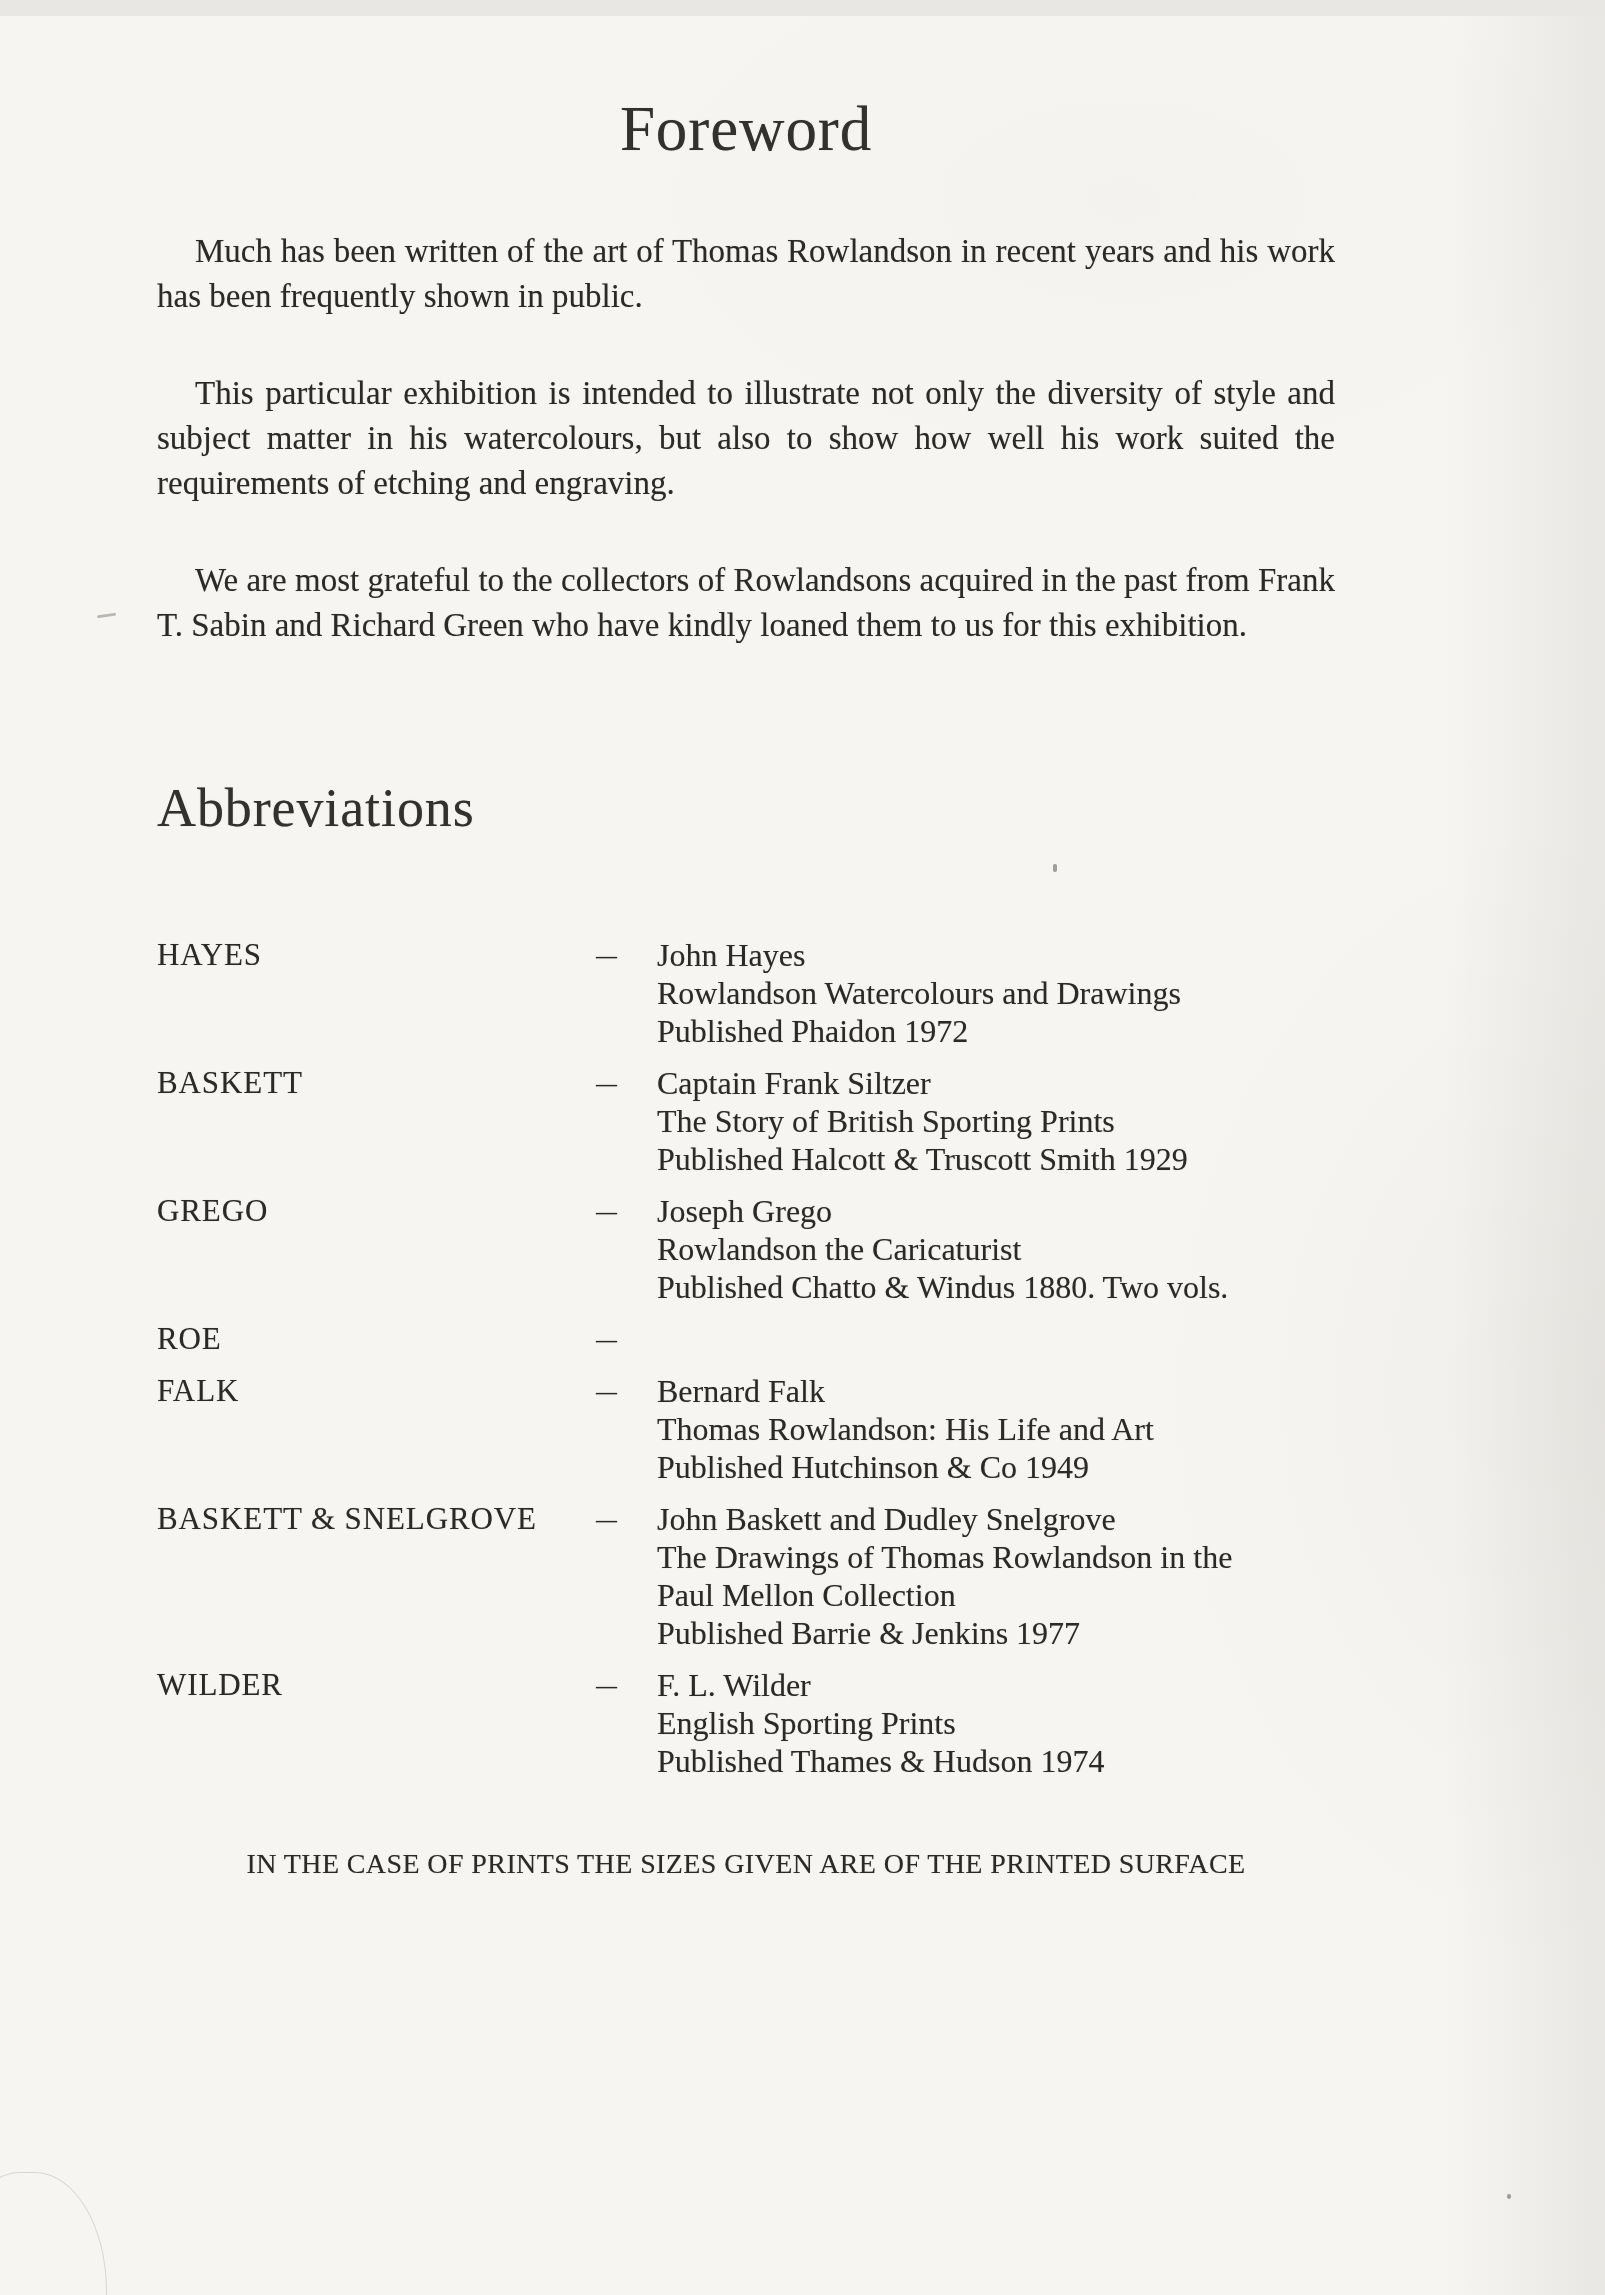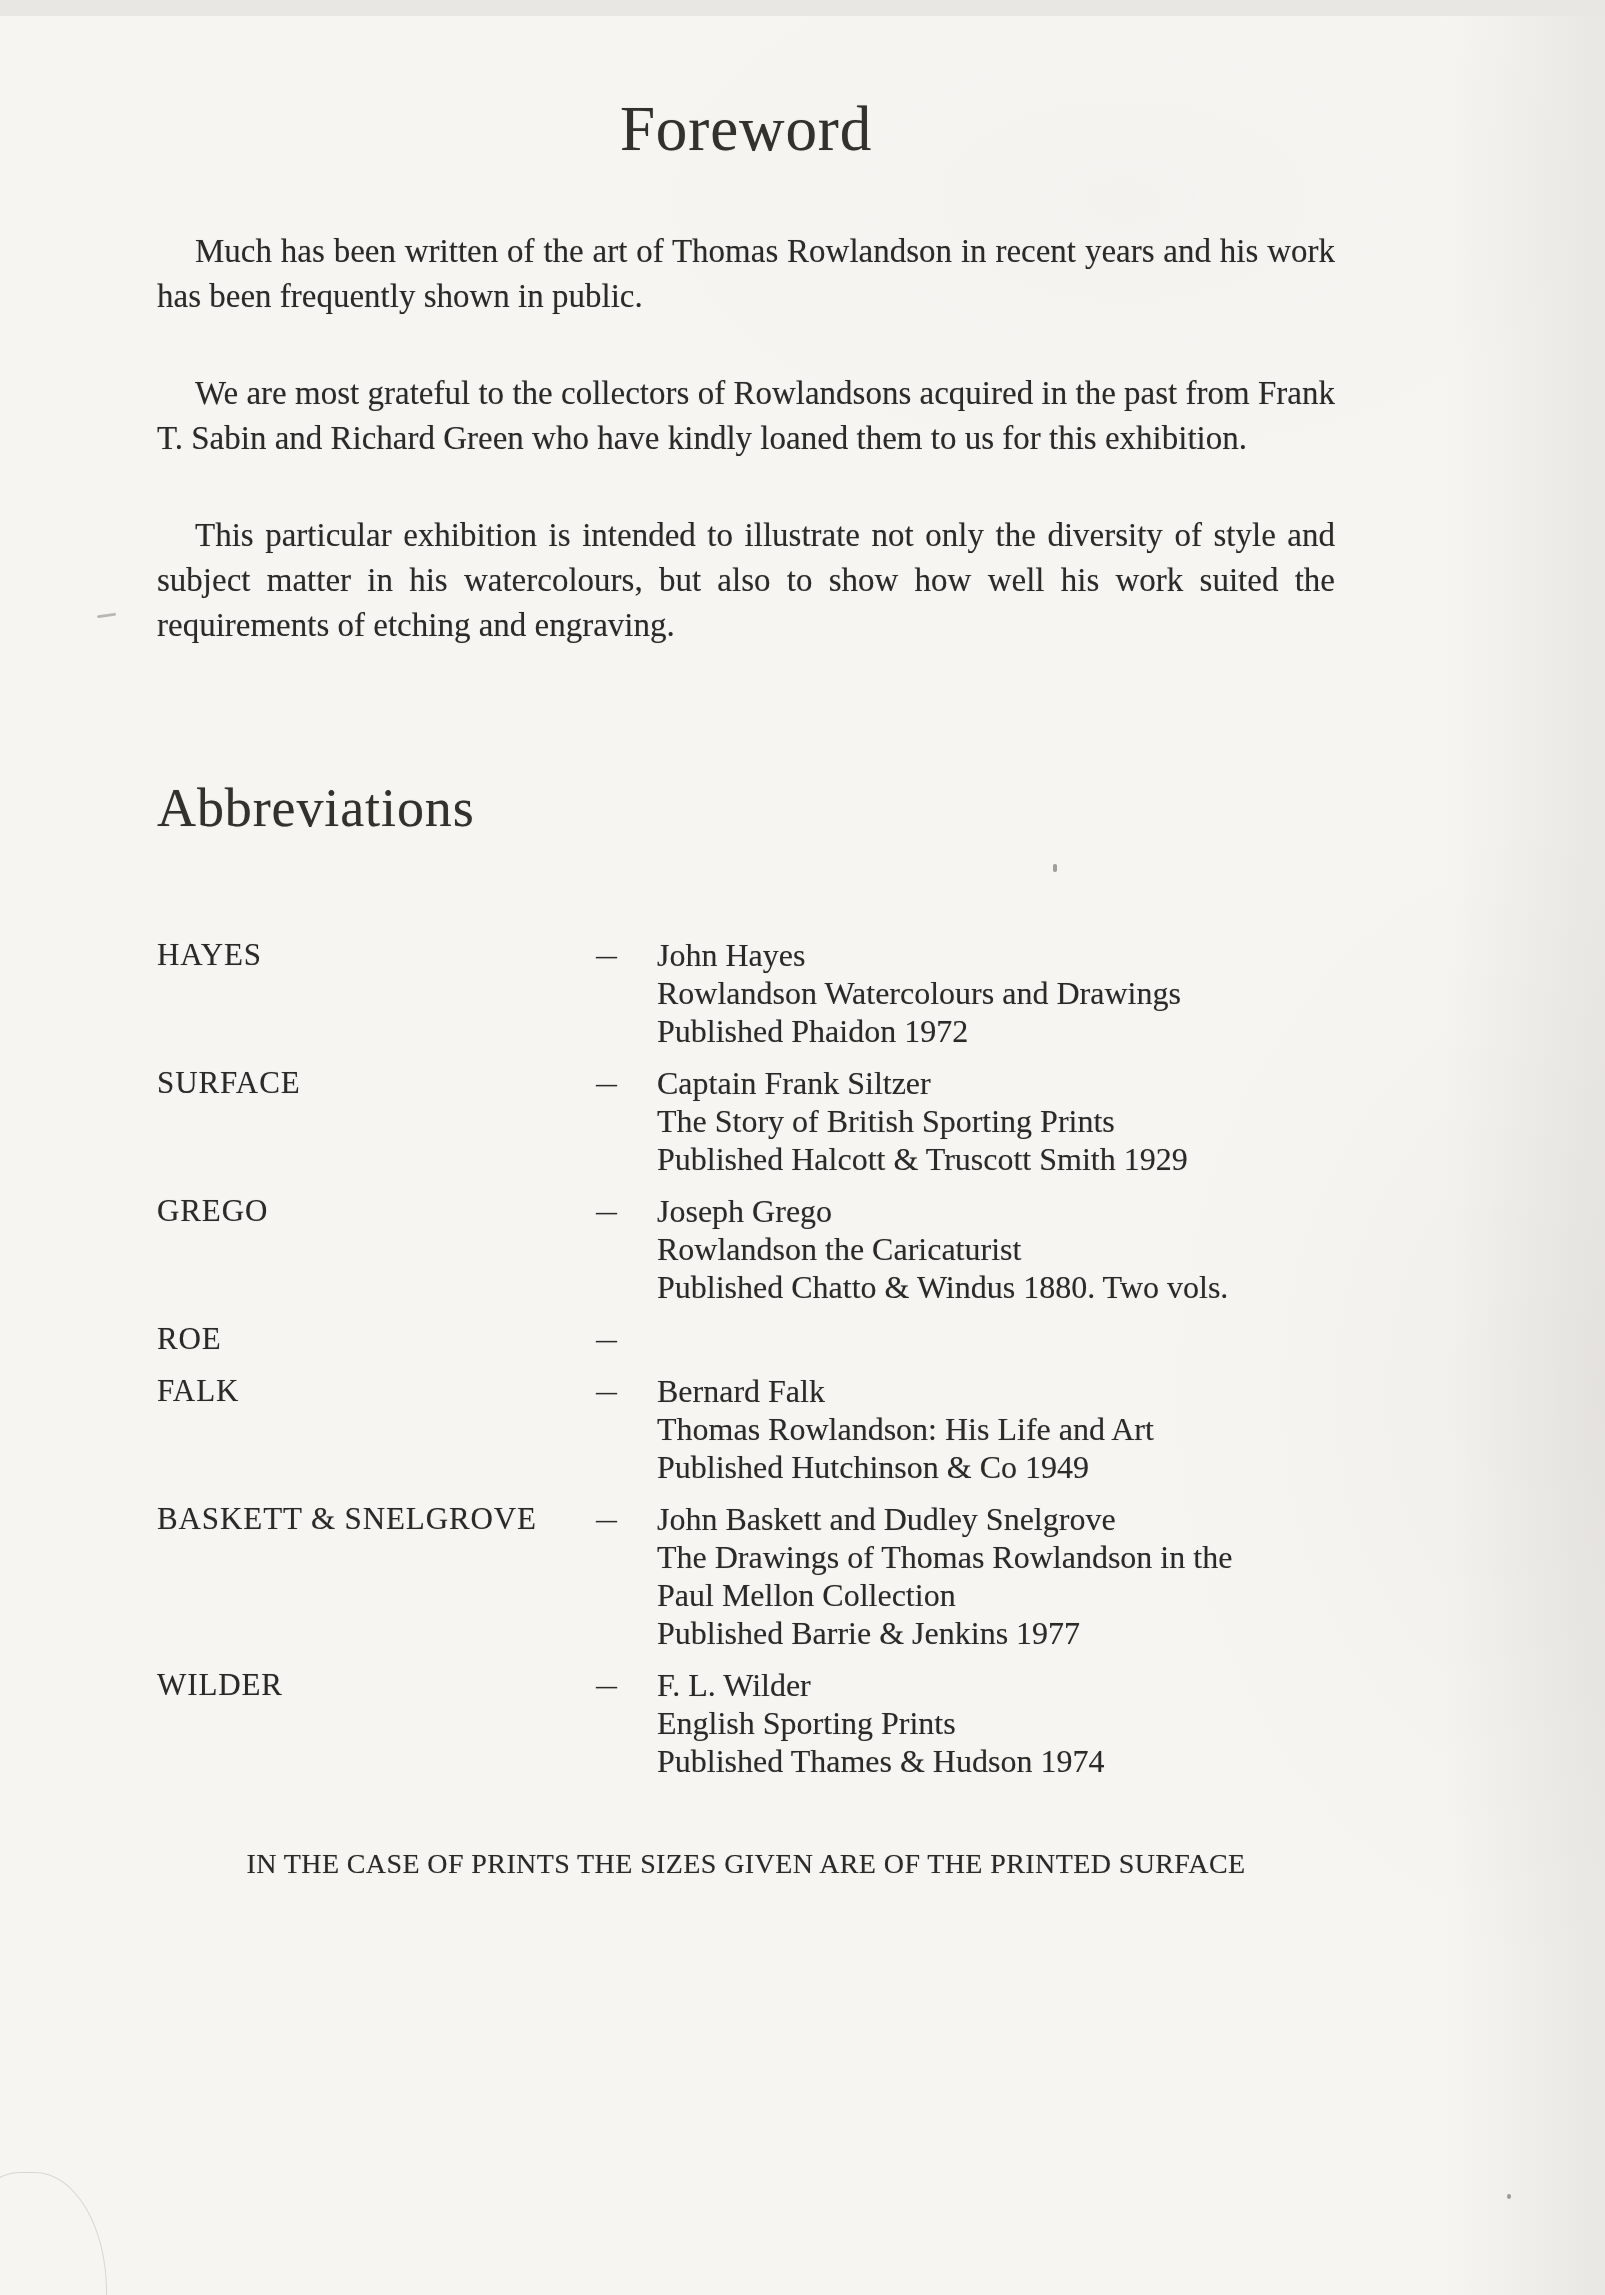--- a/index.html
+++ b/index.html
@@ -128,39 +128,39 @@
 </head>
 <body>
 
 <div class="page">
   <div class="content">
 
     <h1 class="title">Foreword</h1>
 
     <div class="body-text">
       <p>Much has been written of the art of Thomas Rowlandson in recent years and his work has been frequently shown in public.</p>
+      <p>This particular exhibition is intended to illustrate not only the diversity of style and subject matter in his watercolours, but also to show how well his work suited the requirements of etching and engraving.</p>
       <p>We are most grateful to the collectors of Rowlandsons acquired in the past from Frank T. Sabin and Richard Green who have kindly loaned them to us for this exhibition.</p>
-      <p>This particular exhibition is intended to illustrate not only the diversity of style and subject matter in his watercolours, but also to show how well his work suited the requirements of etching and engraving.</p>
     </div>
 
     <h2 class="section-title">Abbreviations</h2>
 
     <div class="abbr-list" id="abbr-list">
   <div class="abbr-row">
     <div class="abbr-term">HAYES</div>
     <div class="abbr-dash">—</div>
     <div class="abbr-desc">
             <div>John Hayes</div>
             <div>Rowlandson Watercolours and Drawings</div>
             <div>Published Phaidon 1972</div>
           </div>
   </div>
 
   <div class="abbr-row">
-    <div class="abbr-term">SURFACE</div>
+    <div class="abbr-term">BASKETT</div>
     <div class="abbr-dash">—</div>
     <div class="abbr-desc">
             <div>Captain Frank Siltzer</div>
             <div>The Story of British Sporting Prints</div>
             <div>Published Halcott &amp; Truscott Smith 1929</div>
           </div>
   </div>
 
   <div class="abbr-row">
     <div class="abbr-term">GREGO</div>

